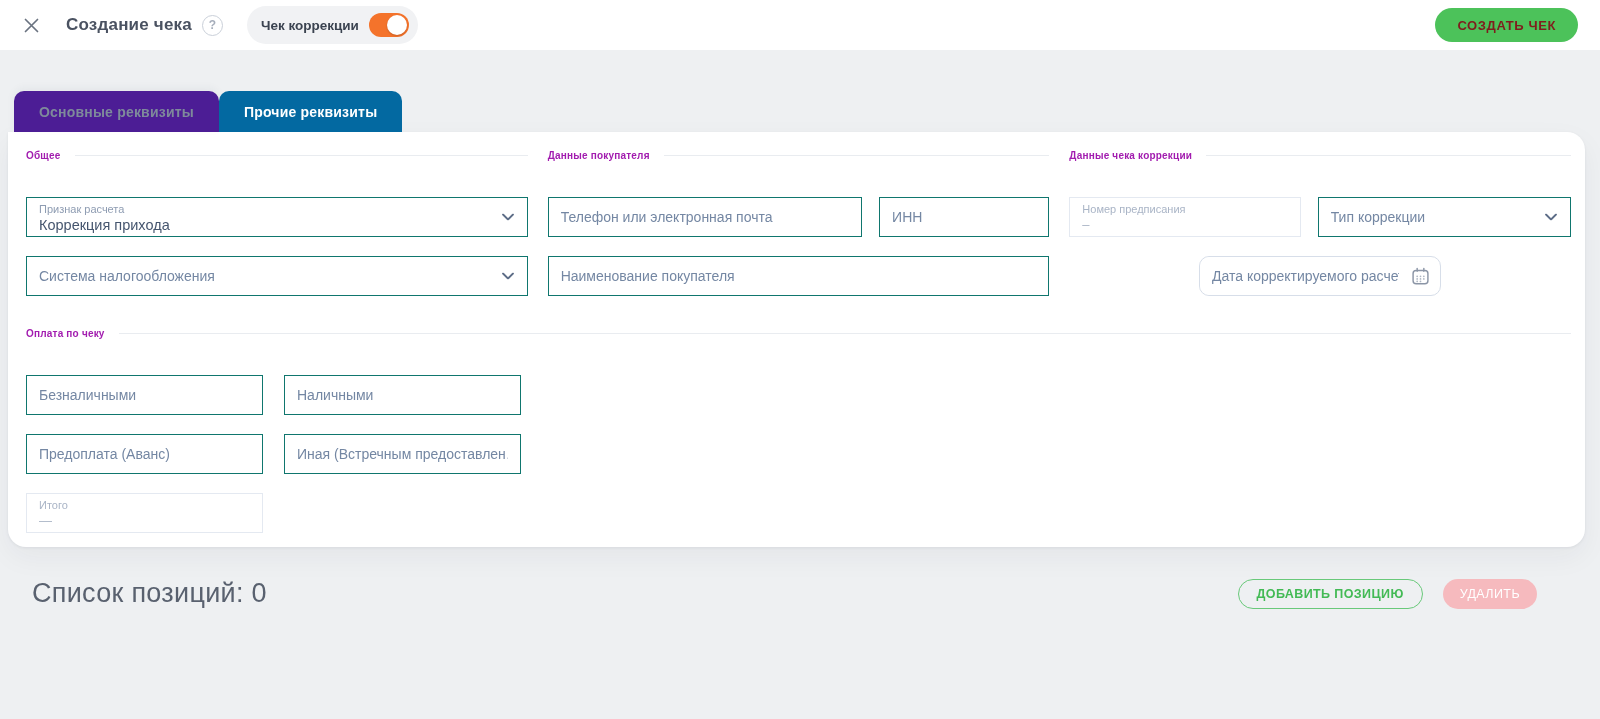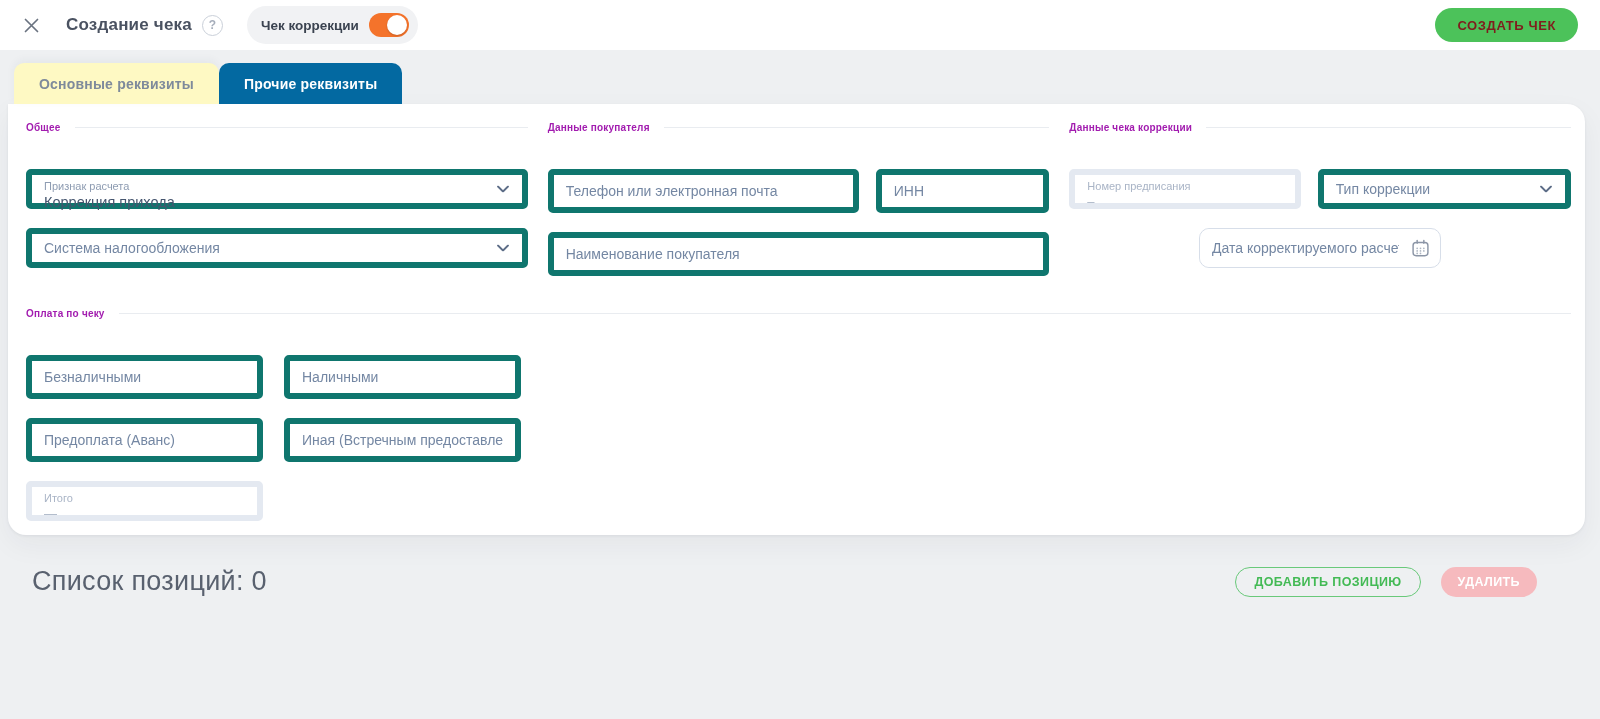--- a/index.html
+++ b/index.html
@@ -3,21 +3,21 @@
 <meta charset="utf-8">
 <style>
   * { box-sizing: border-box; margin: 0; padding: 0; }
   html, body { width: 1600px; height: 719px; }
   body {
     font-family: "Liberation Sans", sans-serif;
     background: #eef0f2;
     overflow: hidden;
     color: #44546b;
   }
-  .page { display: flex; flex-direction: column; height: 543px; }
+  .page { display: flex; flex-direction: column; height: 543px; gap: 28px; }
 
   
   .topbar {
     height: 50px; background: #ffffff; flex: 0 0 auto;
     display: flex; align-items: center; padding: 0 22px 0 18px;
   }
   .close-btn {
     background: none; border: none; cursor: pointer; width: 26px; height: 26px;
     display: flex; align-items: center; justify-content: center;
   }
@@ -49,40 +49,40 @@
 
   
   .content { flex: 1; display: flex; flex-direction: column; padding: 13px 15px 0 8px; min-height: 0; }
 
   .tabs { display: flex; margin-left: 6px; position: relative; z-index: 2; }
   .tab {
     height: 41px; display: flex; align-items: center; padding: 0 25px;
     border-radius: 10px 10px 0 0; font-size: 14px; font-weight: 700; cursor: pointer;
     letter-spacing: .2px;
   }
-  .tab.active { background: #fef9c3; color: #7e8a9b; box-shadow: 0 -3px 8px rgba(40,50,70,.05); }
+  .tab.active { background: #4c1d95; color: #7e8a9b; box-shadow: 0 -3px 8px rgba(40,50,70,.05); }
   .tab.inactive { background: #0369a1; color: #ffffff; }
 
   .card {
     background: #ffffff; position: relative; z-index: 1;
     box-shadow: 0 1px 3px rgba(35,45,65,.07), 0 10px 28px rgba(35,45,65,.05);
   }
   .main-card { border-radius: 0 18px 18px 18px; padding: 18px 14px 14px 18px; flex: 0 0 auto; }
 
   .sec-head { display: flex; align-items: center; }
   .sec-head .t { font-size: 10px; font-weight: 700; color: #a21caf; white-space: nowrap; letter-spacing: .2px; }
   .sec-head .line { flex: 1; height: 1px; background: #e9ecf0; margin-left: 14px; }
 
   .grid-3 { display: grid; grid-template-columns: 1fr 1fr 1fr; column-gap: 20px; }
   .col .sec-head { margin-bottom: 36px; }
   .frow { display: flex; gap: 17px; margin-bottom: 19px; }
   .frow:last-child { margin-bottom: 0; justify-content: center; }
 
   .field, input.inp {
-    height: 40px; border: 6px solid #0f766e; border-radius: 5px; background: #fff;
+    height: 40px; border: 1px solid #0f766e; border-radius: 0; background: #fff;
     font-family: inherit; font-size: 14px; color: #44546b; width: 100%;
   }
   input.inp { padding: 16px 12px; outline: none; min-width: 0; }
   input.inp::placeholder { color: #7487a3; opacity: 1; }
 
   .field { position: relative; display: flex; flex-direction: column; justify-content: center; padding: 0 34px 0 12px; cursor: pointer; }
   .field.sel1 { justify-content: flex-start; padding-top: 5px; }
   .field .flabel { font-size: 11px; color: #8e9cb2; line-height: 13px; }
   .field .fvalue { font-size: 14.5px; color: #45556e; line-height: 18px; }
   .field .fplaceholder { font-size: 14px; color: #7487a3; }
@@ -112,21 +112,21 @@
   .list-title { font-size: 27px; font-weight: 400; color: #59616f; letter-spacing: .3px; }
   .bh-buttons { display: flex; gap: 20px; align-items: center; }
   .add-btn {
     height: 30px; padding: 0 18px; background: transparent; border: 1.5px solid #69c97a;
     border-radius: 15px; color: #43ba55; font-family: inherit; font-size: 12.5px;
     font-weight: 700; letter-spacing: .4px; cursor: pointer;
   }
   .del-btn {
     height: 30px; padding: 0 17px; background: #f6babe; border: none;
     border-radius: 15px; color: #ffffff; font-family: inherit; font-size: 12.5px;
-    font-weight: 700; letter-spacing: .4px; cursor: pointer;
+    font-weight: 400; letter-spacing: .4px; cursor: pointer;
   }
   .list-area { flex: 1; margin: 0 6px; background: #f2f4f6; border-radius: 6px 6px 0 0; }
 </style>
 </head>
 <body>
 
 <div class="page">
 
   <header class="topbar">
     <button class="close-btn">

